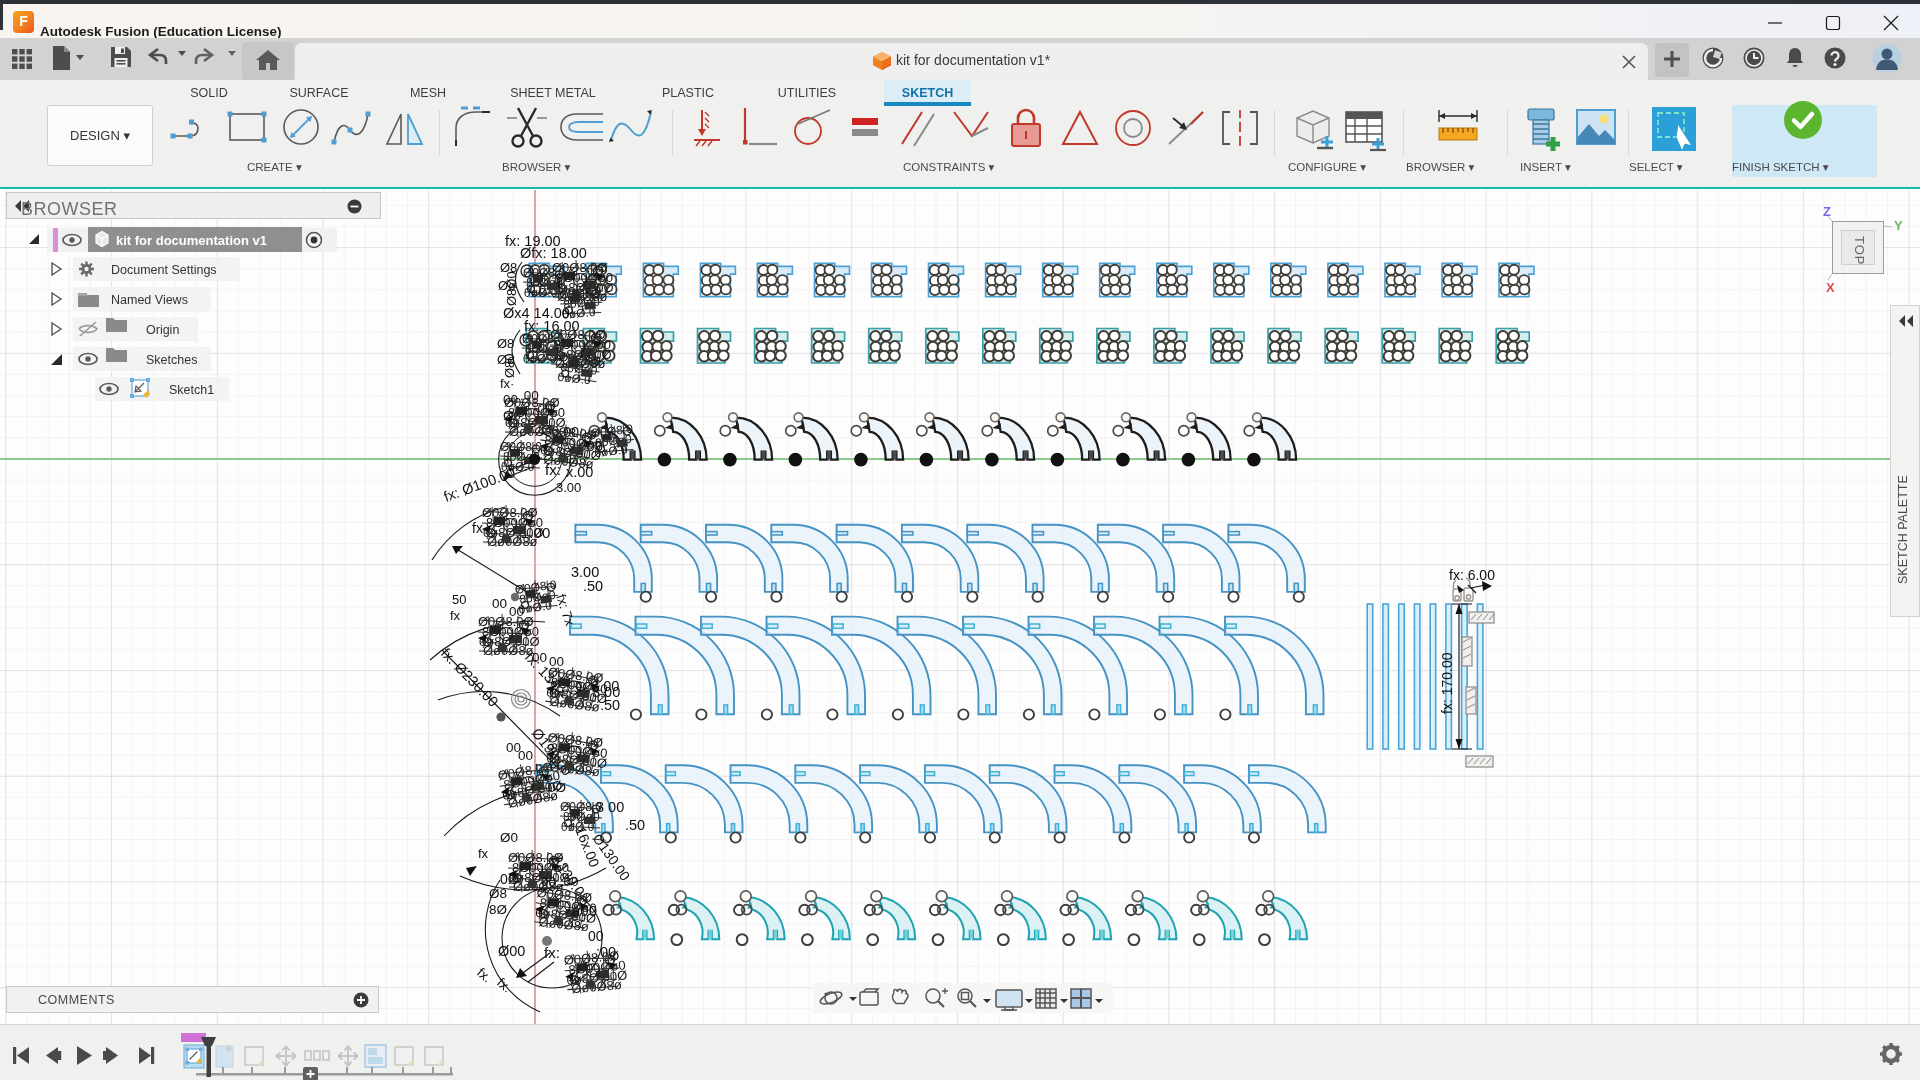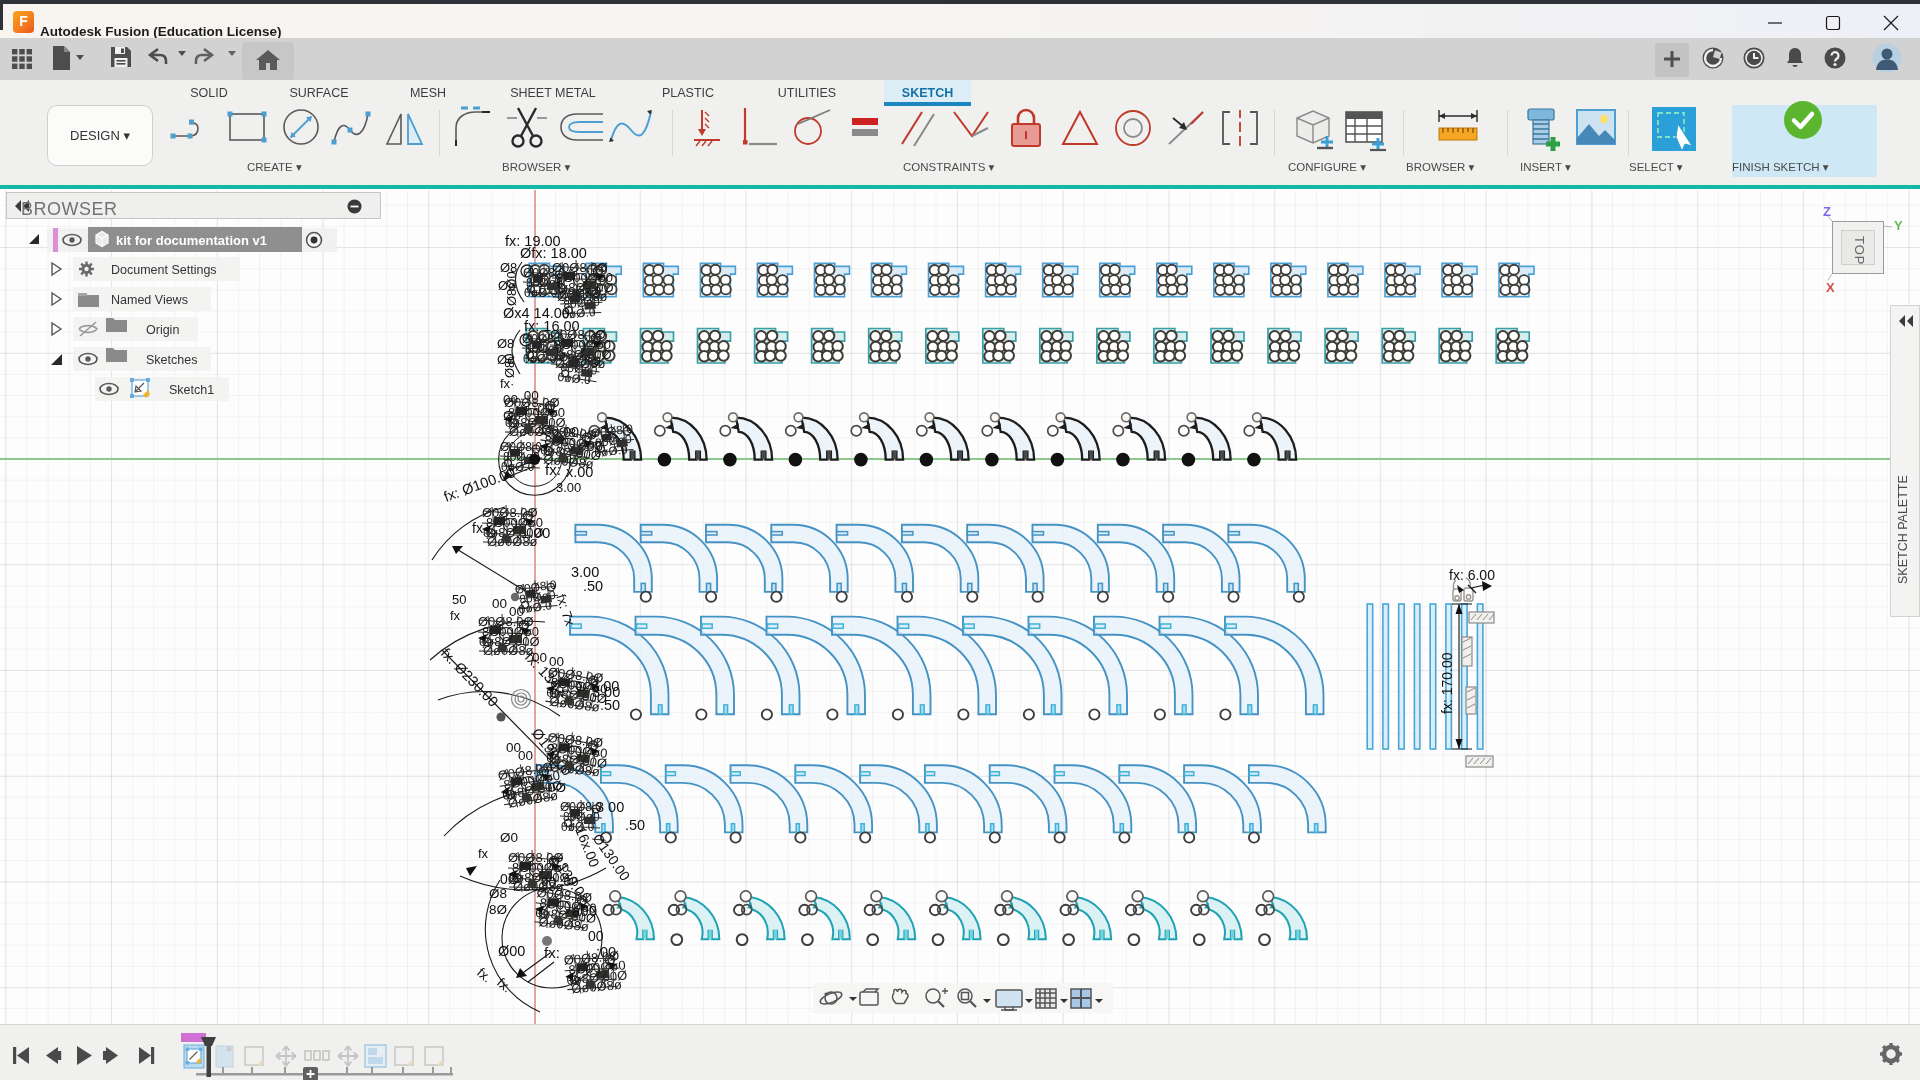--- a/index.html
+++ b/index.html
@@ -15,26 +15,26 @@
 #fusionlogo:after { content:"360"; display:block; margin-top:-6px; font-size:4px; font-weight:bold; color:#fff; }
 #titletext { position:absolute; left:40px; top:20px; font-size:13.5px; color:#1c1c1c;font-weight:bold; }
 .winbtn { position:absolute; top:8px; width:22px; height:22px; color:#1a1a1a; font-size:13px; text-align:center; line-height:22px; }
 
 #appbar { position:absolute; left:0; top:38px; width:1920px; height:42px; background:#d2d2d2; }
 #doctab { position:absolute; left:295px; top:5px; width:1353px; height:37px; background:#f0efed; border-radius:7px 7px 0 0; }
 #doctab .title { position:absolute; left:601px; top:9px; font-size:14px; color:#3a3a3a; }
 #homebtn { position:absolute; left:242px; top:4px; width:52px; height:38px; background:#c7c7c7; border-radius:4px; }
 #plusbtn { position:absolute; left:1655px; top:5px; width:34px; height:34px; background:#c3c3c3; border-radius:4px; }
 
-#ribbon { position:absolute; left:0; top:80px; width:1920px; height:109px; background:#f0f0ef; border-bottom:4px solid #14b8a6; }
+#ribbon { position:absolute; left:0; top:80px; width:1920px; height:109px; background:#f0f0ef; border-bottom:2px solid #14b8a6; }
 .rtab { position:absolute; top:0; height:26px; font-size:12.5px; color:#3d3d3d; line-height:26px; text-align:center; }
 #tab-sketch { background:#ddedf6; color:#1272a8; font-weight:bold;text-align:center; }
 #tab-sketch-underline { position:absolute; top:22px; height:4px; background:#1b87c0; }
 #designbtn { position:absolute; left:47px; top:25px; width:106px; height:61px; background:#fbfbfa; border:1px solid #cfcfcf;
-  border-radius:10px; text-align:center; line-height:59px; font-size:13px; color:#333; }
+  border-radius:3px; text-align:center; line-height:59px; font-size:13px; color:#333; }
 .gsep { position:absolute; top:30px; height:46px; width:1px; background:#d8d8d8; }
 .glabel { position:absolute; top:80px; height:14px; font-size:11.5px; color:#4a4a4a; white-space:nowrap; }
 .icon { position:absolute; top:26px; }
 #finishbtn { position:absolute; left:1732px; top:25px; width:145px; height:72px; background:#cfe8f6; border-radius:2px; }
 
 #canvas { position:absolute; left:0; top:190px; width:1920px; height:834px; background:#fdfdfd; overflow:hidden; }
 #grid { position:absolute; left:0; top:0; width:100%; height:100%;
   background-image:
     linear-gradient(to right, rgba(110,110,135,0.13) 1px, transparent 1px),
     linear-gradient(to bottom, rgba(110,110,135,0.13) 1px, transparent 1px),
@@ -71,20 +71,32 @@
         <line x1="4" y1="11" x2="18" y2="11" stroke="#1a1a1a" stroke-width="1.2"></line>
       </svg>
     <svg class="winbtn" style="left:1822px" width="22" height="22">
         <rect x="4.5" y="4.5" width="13" height="13" rx="2" fill="none" stroke="#1a1a1a" stroke-width="1.2"></rect>
       </svg>
     <svg class="winbtn" style="left:1880px" width="22" height="22">
         <path d="M4 4 L18 18 M18 4 L4 18" stroke="#1a1a1a" stroke-width="1.2"></path>
       </svg>
   </div>
   <div id="appbar">
+    <div id="doctab">
+      <svg style="position:absolute;left:577px;top:8px" width="20" height="20" viewBox="0 0 20 20">
+        <polygon points="10,1 19,5.7 19,14.3 10,19 1,14.3 1,5.7" fill="#f08223"></polygon>
+        <polygon points="10,1 19,5.7 10,10.4 1,5.7" fill="#f9b26b"></polygon>
+        <polygon points="10,10.4 19,5.7 19,14.3 10,19" fill="#e8621a"></polygon>
+        <path d="M1 8.6 L10 13.2 L19 8.6 M1 11.5 L10 16 L19 11.5" stroke="#f08223" stroke-width="1.2" fill="none"></path>
+      </svg>
+      <div class="title">kit for documentation v1*</div>
+      <svg style="position:absolute;left:1325px;top:10px" width="18" height="18">
+          <path d="M3 3 L15 15 M15 3 L3 15" stroke="#555" stroke-width="1.6"></path>
+        </svg>
+    </div>
     <div id="homebtn"></div>
     <div id="plusbtn"></div>
     <div id="appicons">
       <svg style="position:absolute;left:11px;top:10px" width="22" height="22" viewBox="0 0 22 22">
         <g fill="#4d4d4d">
             <rect x="1" y="1" width="5.4" height="5.4"></rect>
             <rect x="8.3" y="1" width="5.4" height="5.4"></rect>
             <rect x="15.6" y="1" width="5.4" height="5.4"></rect>
             <rect x="1" y="8.3" width="5.4" height="5.4"></rect>
             <rect x="8.3" y="8.3" width="5.4" height="5.4"></rect>
@@ -810,20 +822,27 @@
             <rect x="1" y="1" width="16" height="16" fill="#fff" stroke="#6aacde" stroke-width="1.3"></rect>
             <rect x="-1" y="-1" width="4" height="4" fill="#6aacde"></rect>
             <rect x="15" y="-1" width="4" height="4" fill="#6aacde"></rect>
             <rect x="-1" y="15" width="4" height="4" fill="#6aacde"></rect>
             <path d="M4 13 L13 4 M4 13 l6 -1 l-5 -5 z" stroke="#5a5a5a" stroke-width="1.2" fill="none"></path>
             <path d="M12 16 l5 -5 l2 4 l-4 4 z" fill="#f0b429"></path>
           </g>
         <text x="169" y="203.5" font-size="12.5" fill="#333" font-family="Liberation Sans, sans-serif">Sketch1</text>
       </svg>
     </div>
+    <div id="comments">
+      <div style="position:absolute;left:31px;top:6px;font-size:12.5px;color:#4a4a4a;letter-spacing:0.5px">COMMENTS</div>
+      <svg style="position:absolute;left:346px;top:5px" width="16" height="16">
+          <circle cx="8" cy="8" r="7.5" fill="#3a3a3a"></circle>
+          <path d="M8 4 V12 M4 8 H12" stroke="#fff" stroke-width="1.8"></path>
+        </svg>
+    </div>
     <div id="navbar">
       <svg width="300" height="30" viewBox="0 0 300 30">
         <g stroke="#555" fill="none" stroke-width="1.5">
           <circle cx="18" cy="15" r="6"></circle>
             <ellipse cx="18" cy="15" rx="11.5" ry="4.5" transform="rotate(-22 18 15)"></ellipse>
             <circle cx="13" cy="11" r="1.6" fill="#555" stroke="none"></circle>
           <path d="M36 14 l4 4 l4 -4 z" fill="#333" stroke="none"></path>
           <rect x="47" y="9" width="18" height="13" rx="1.5"></rect>
             <path d="M50 9 l3 -3 h12 l-3 3"></path>
           <path d="M78 9 c-1.5 -4 3 -5 3.5 -1 c0.5 -4 4.5 -3.5 4.5 0 c2 -3 5 -1.5 4 1.5 c2.5 0 2.5 3 1 5 l-3 5 h-8 c-3 -3 -5 -7 -2 -10.5" transform="translate(3,1)"></path>

